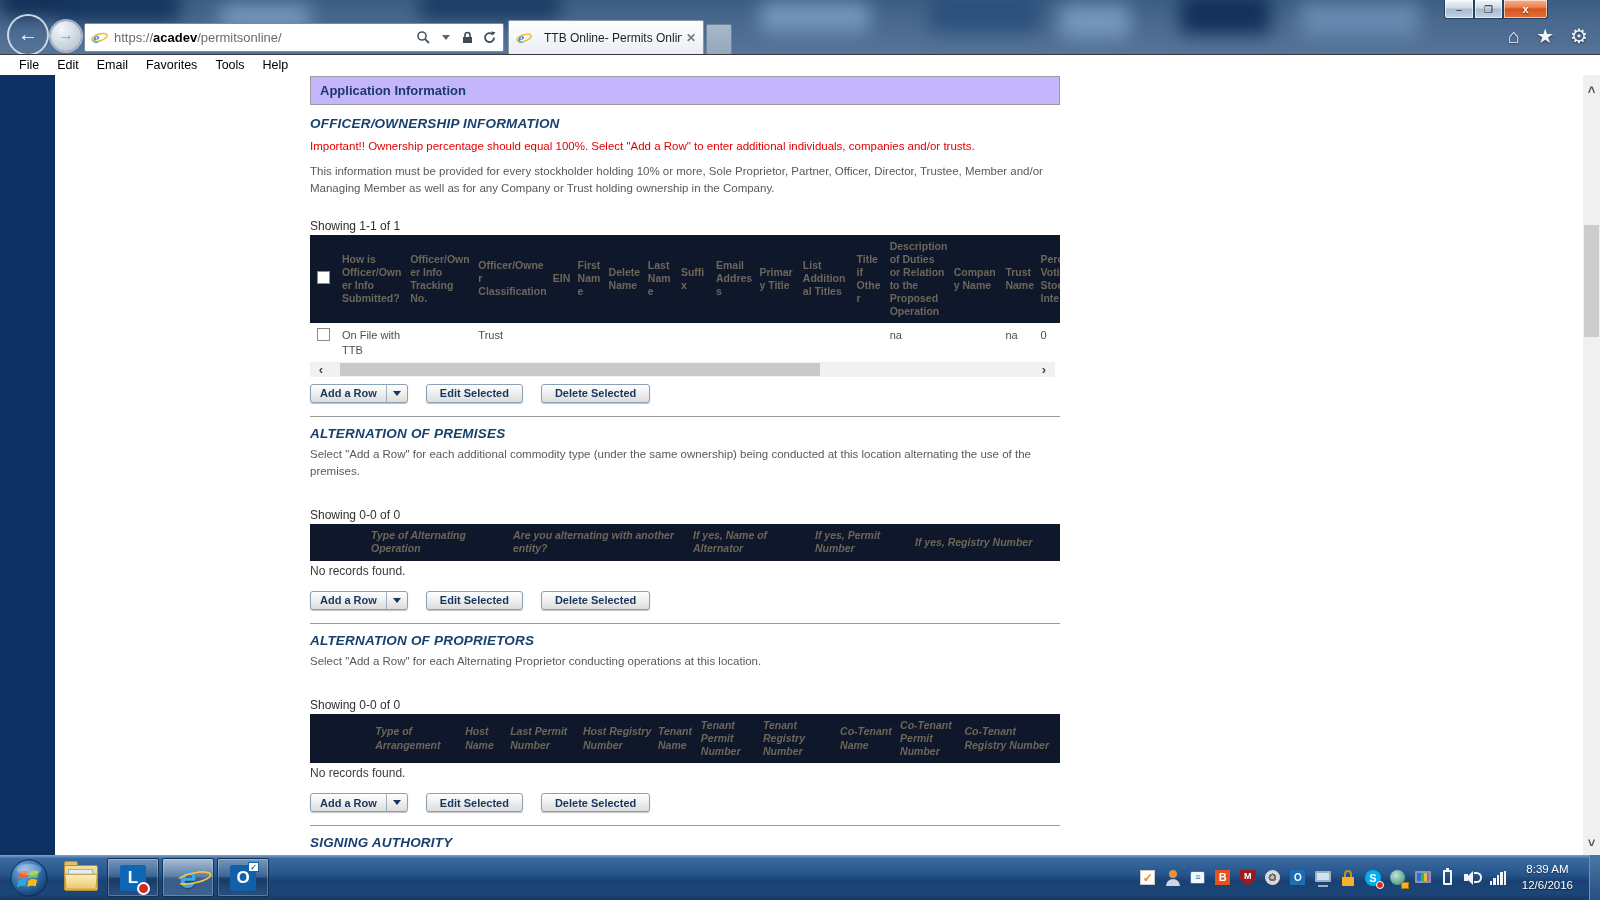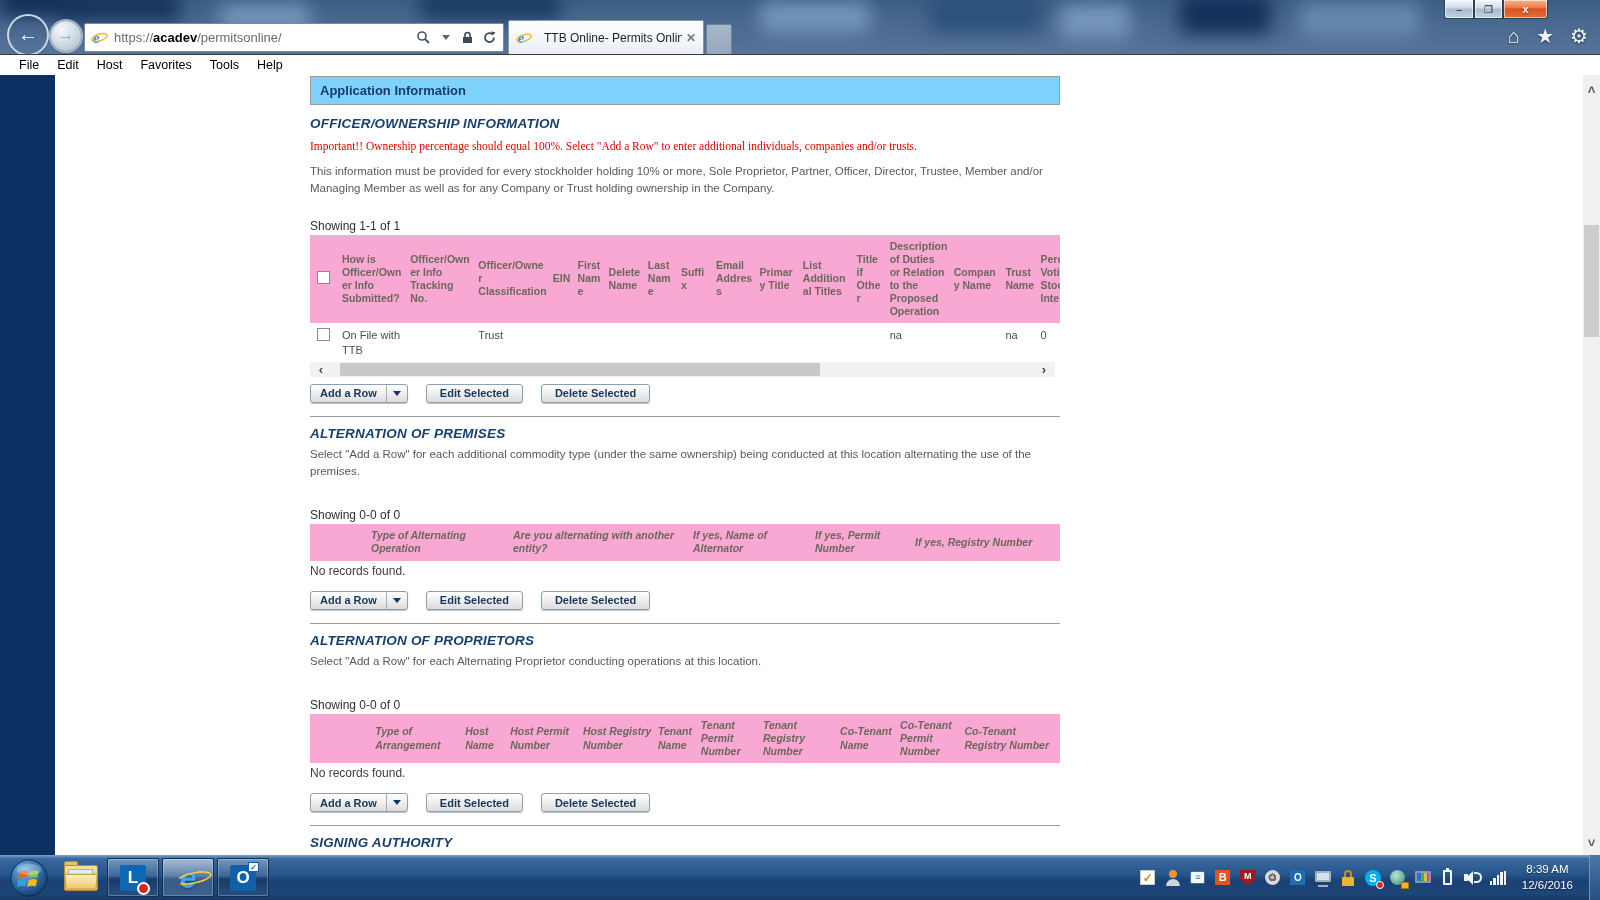--- a/index.html
+++ b/index.html
@@ -76,34 +76,34 @@
 
   .vscroll { position:absolute; right:0; top:0; width:17px; height:780px; background:#f0f0f0; }
   .vscroll .chev { position:absolute; left:0; width:17px; height:17px; display:flex; align-items:center; justify-content:center;
     color:#555; font-size:13px; font-weight:bold; }
   .vscroll .chev.up { top:6px; }
   .vscroll .chev.down { bottom:4px; }
   .vthumb { position:absolute; left:1px; top:150px; width:15px; height:112px; background:#cdcdcd; }
 
   .page { position:absolute; left:310px; top:0; width:750px; }
 
-  .app-header { margin-top:1px; background:#7dd3fc; border:1px solid #9b9b9b; padding:6px 9px;
+  .app-header { margin-top:1px; background:#c4b5fd; border:1px solid #9b9b9b; padding:6px 9px;
     color:#1a3a6b; font-weight:bold; font-size:13px; }
   h2.sec { color:#17406f; font-style:italic; font-weight:bold; font-size:13.5px; letter-spacing:.2px; }
   .sec-officer { margin-top:11px; }
-  .important { color:#e50000; font-size:11.5px; margin-top:9px;font-family:Liberation Serif, serif; }
+  .important { color:#e50000; font-size:11.5px; margin-top:9px; }
   p.desc { color:#58595b; font-size:11.5px; line-height:1.5; margin-top:11px; }
   .showing { font-size:12px; color:#2f2f2f; }
   .showing-officer { margin-top:21px; margin-bottom:2px; }
 
   .tablewrap { width:750px; overflow:hidden; }
   table.grid { border-collapse:collapse; table-layout:fixed; }
   table.officer { width:800px; }
   table.full { width:750px;font-style:italic; }
-  table.grid th { background:#f9a8d4; color:#6c675a; font-weight:bold; font-size:10.5px; text-align:left;
+  table.grid th { background:#0f172a; color:#6c675a; font-weight:bold; font-size:10.5px; text-align:left;
     vertical-align:middle; padding:5px 3px; line-height:1.25; word-wrap:break-word; }
   table.grid td { font-size:11px; color:#4d4d4d; padding:5px 3px; vertical-align:top; line-height:1.3; word-wrap:break-word; }
   .cb { display:inline-block; width:13px; height:13px; background:#fff; border:1px solid #8a8a8a; }
   th .cb { margin-left:4px; }
   td .cb { margin-left:4px; }
 
   
   .officer th:nth-child(1){width:28px;} .officer th:nth-child(2){width:66px;} .officer th:nth-child(3){width:66px;}
   .officer th:nth-child(4){width:72px;} .officer th:nth-child(5){width:24px;} .officer th:nth-child(6){width:30px;}
   .officer th:nth-child(7){width:38px;} .officer th:nth-child(8){width:32px;} .officer th:nth-child(9){width:34px;}
@@ -282,21 +282,21 @@
   <div class="chrome-icons">
     <span class="cicon">⌂</span>
     <span class="cicon">★</span>
     <span class="cicon">⚙</span>
   </div>
 </div>
 
 <div class="menubar">
   <span class="menu-item">File</span>
   <span class="menu-item">Edit</span>
-  <span class="menu-item">Host</span>
+  <span class="menu-item">Email</span>
   <span class="menu-item">Favorites</span>
   <span class="menu-item">Tools</span>
   <span class="menu-item">Help</span>
 </div>
 
 <div class="content">
   <div class="navy-strip"></div>
 
   <div class="page">
     <div class="app-header">Application Information</div>
@@ -399,21 +399,21 @@
 
     <h2 class="sec sec-after-div">ALTERNATION OF PROPRIETORS</h2>
     <p class="desc" style="margin-top:5px">Select "Add a Row" for each Alternating Proprietor conducting operations at this location.</p>
     <div class="showing gap-showing">Showing 0-0 of 0</div>
     <table class="grid full proprietors">
       <thead>
           <tr>
             <th></th>
             <th>Type of Arrangement</th>
             <th>Host Name</th>
-            <th>Host Permit Number</th>
+            <th>Last Permit Number</th>
             <th>Host Registry Number</th>
             <th>Tenant Name</th>
             <th>Tenant Permit Number</th>
             <th>Tenant Registry Number</th>
             <th>Co-Tenant Name</th>
             <th>Co-Tenant Permit Number</th>
             <th>Co-Tenant Registry Number</th>
           </tr>
         </thead>
         <tbody></tbody>

